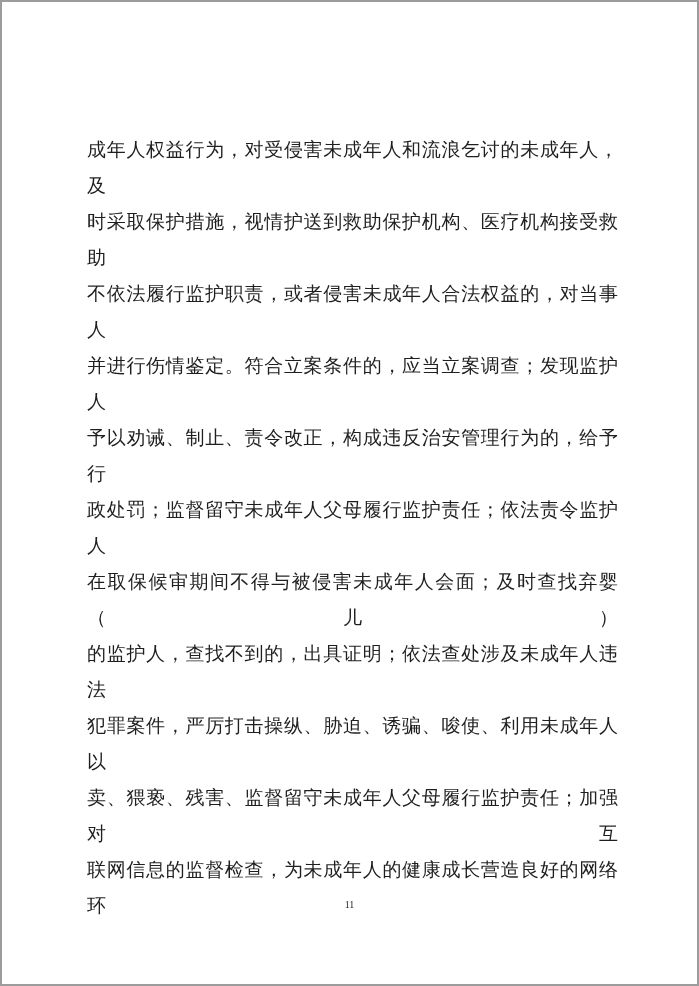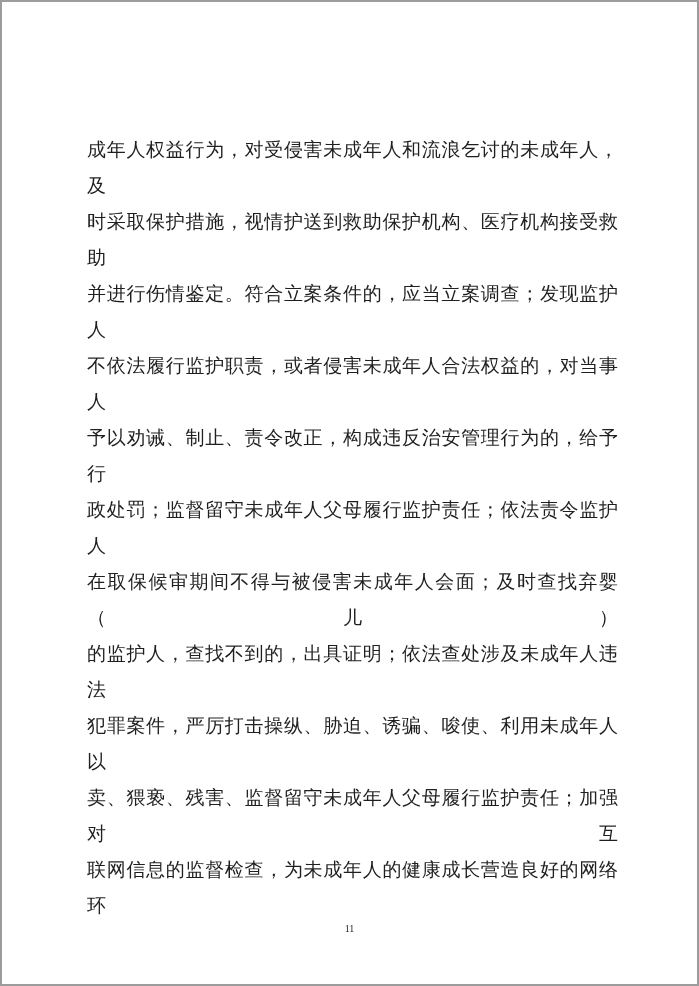--- a/index.html
+++ b/index.html
@@ -39,32 +39,31 @@
   }
   .pagenum {
     position: absolute;
     left: 0;
     top: 897px;
     width: 100%;
     text-align: center;
     font-size: 10px;
     color: var(--text, #1f1f1f);
     font-family: "Liberation Serif", "DejaVu Serif", serif;
-    margin-top: 24px;
   }
 </style>
 </head>
 <body>
 
 <div class="page">
   <div class="content">
     <div class="line full">成年人权益行为，对受侵害未成年人和流浪乞讨的未成年人，及</div>
     <div class="line full">时采取保护措施，视情护送到救助保护机构、医疗机构接受救助</div>
+    <div class="line full">不依法履行监护职责，或者侵害未成年人合法权益的，对当事人</div>
     <div class="line full">并进行伤情鉴定。符合立案条件的，应当立案调查；发现监护人</div>
-    <div class="line full">不依法履行监护职责，或者侵害未成年人合法权益的，对当事人</div>
     <div class="line full">予以劝诫、制止、责令改正，构成违反治安管理行为的，给予行</div>
     <div class="line full">政处罚；监督留守未成年人父母履行监护责任；依法责令监护人</div>
     <div class="line full">在取保候审期间不得与被侵害未成年人会面；及时查找弃婴（儿）</div>
     <div class="line full">的监护人，查找不到的，出具证明；依法查处涉及未成年人违法</div>
     <div class="line full">犯罪案件，严厉打击操纵、胁迫、诱骗、唆使、利用未成年人以</div>
     <div class="line full">卖、猥亵、残害、监督留守未成年人父母履行监护责任；加强对互</div>
     <div class="line full">联网信息的监督检查，为未成年人的健康成长营造良好的网络环</div>
 
   </div>
 

